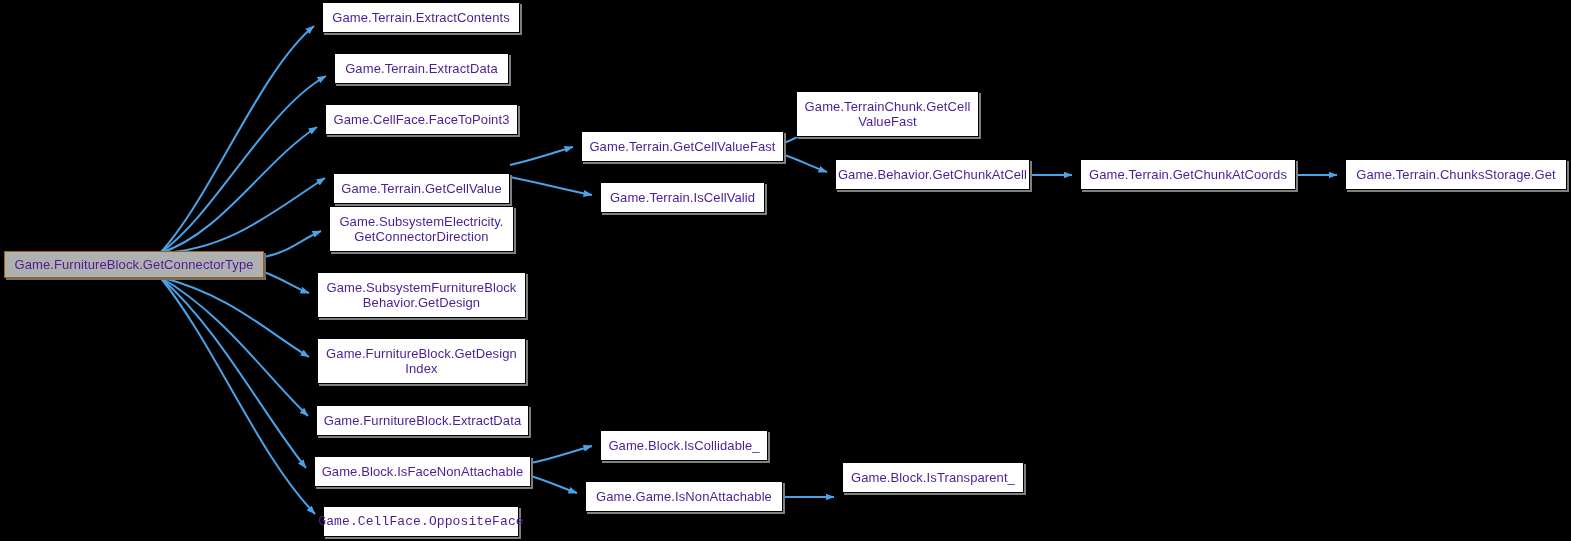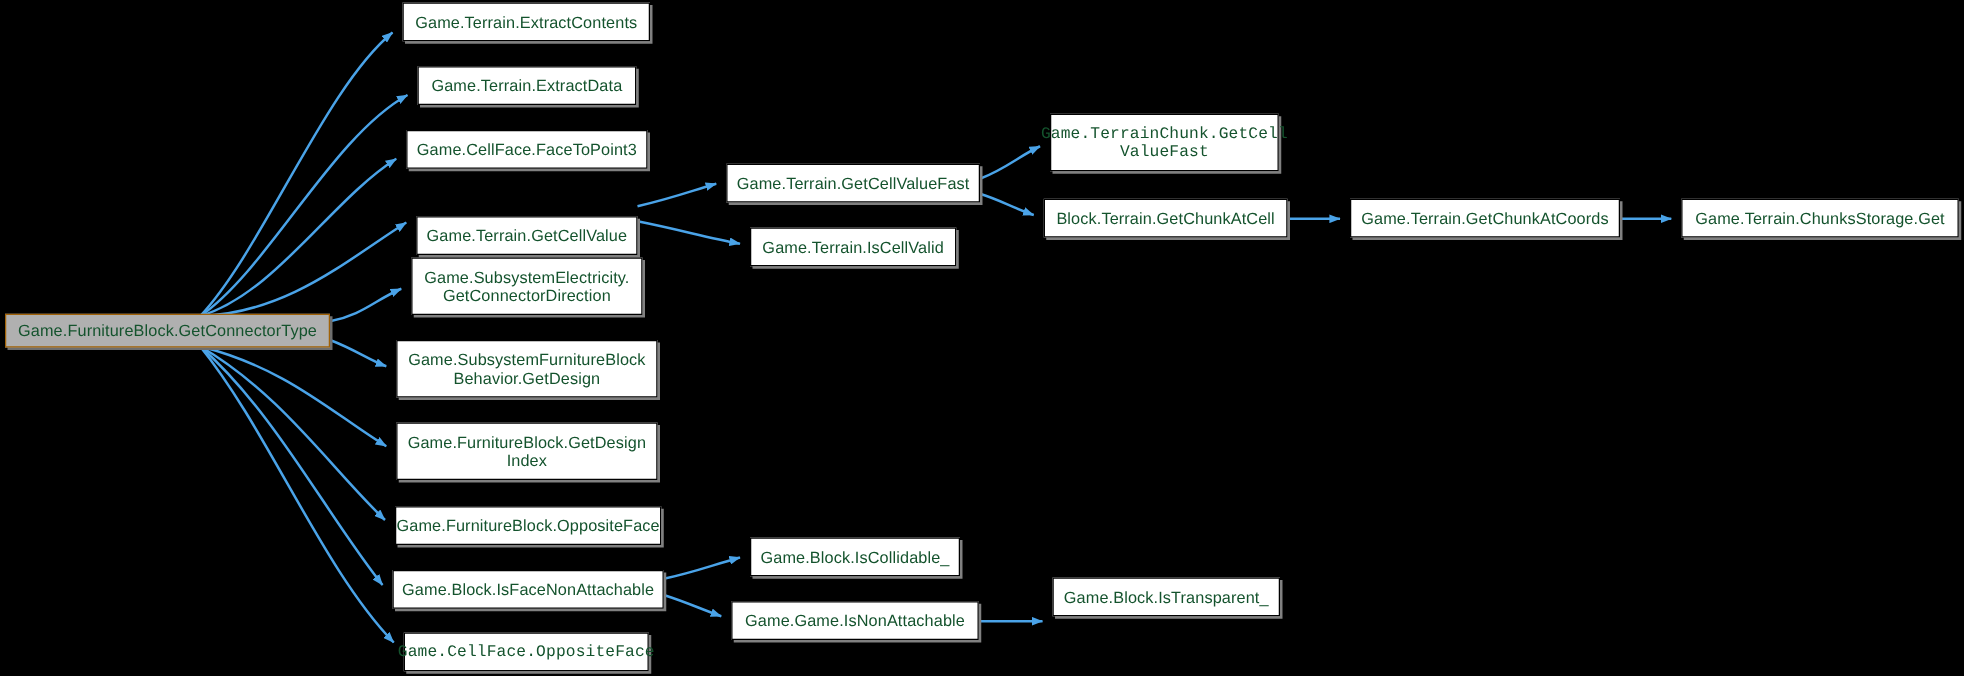--- a/index.html
+++ b/index.html
@@ -25,21 +25,21 @@
   .node {
     position: absolute;
     box-sizing: border-box;
     background: #ffffff;
     border: 1px solid #000000;
     box-shadow: 2px 2px 0 0 #808080;
     display: flex;
     align-items: center;
     justify-content: center;
     text-align: center;
-    color: #14532d;
+    color: #4c1d95;
     font-size: 13px;
     line-height: 15px;
     letter-spacing: 0.1px;
     white-space: pre-line;
     z-index: 2;
   }
   .node.root {
     background: #b0b0b0;
     border: 1px solid #a16207;
     box-shadow: 2px 2px 0 0 #6e6e6e;
@@ -82,27 +82,27 @@
       <div class="node" style="left: 322px; top: 2px; width: 198px; height: 31px;">Game.Terrain.ExtractContents</div>
       <div class="node" style="left: 334px; top: 53px; width: 175px; height: 31px;">Game.Terrain.ExtractData</div>
       <div class="node" style="left: 325px; top: 104px; width: 193px; height: 31px;">Game.CellFace.FaceToPoint3</div>
       <div class="node" style="left: 333px; top: 173px; width: 177px; height: 31px;">Game.Terrain.GetCellValue</div>
       <div class="node" style="left: 329px; top: 206px; width: 185px; height: 46px;">Game.SubsystemElectricity.
 GetConnectorDirection</div>
       <div class="node" style="left: 317px; top: 272px; width: 209px; height: 46px;">Game.SubsystemFurnitureBlock
 Behavior.GetDesign</div>
       <div class="node" style="left: 317px; top: 338px; width: 209px; height: 46px;">Game.FurnitureBlock.GetDesign
 Index</div>
-      <div class="node" style="left: 316px; top: 405px; width: 213px; height: 31px;">Game.FurnitureBlock.OppositeFace</div>
+      <div class="node" style="left: 316px; top: 405px; width: 213px; height: 31px;">Game.FurnitureBlock.ExtractData</div>
       <div class="node" style="left: 314px; top: 456px; width: 217px; height: 31px;">Game.Block.IsFaceNonAttachable</div>
       <div class="node" style="left: 323px; top: 506px; width: 196px; height: 31px; font-family: Liberation Mono, monospace;">Game.CellFace.OppositeFace</div>
       <div class="node" style="left: 581px; top: 131px; width: 203px; height: 31px;">Game.Terrain.GetCellValueFast</div>
       <div class="node" style="left: 600px; top: 182px; width: 165px; height: 31px;">Game.Terrain.IsCellValid</div>
       <div class="node" style="left: 600px; top: 430px; width: 168px; height: 31px;">Game.Block.IsCollidable_</div>
       <div class="node" style="left: 585px; top: 481px; width: 198px; height: 31px;">Game.Game.IsNonAttachable</div>
-      <div class="node" style="left: 840px; top: 91px; width: 183px; height: 46px; font-family: Liberation Mono, monospace;">Game.TerrainChunk.GetCell
+      <div class="node" style="left: 796px; top: 91px; width: 183px; height: 46px;">Game.TerrainChunk.GetCell
 ValueFast</div>
-      <div class="node" style="left: 835px; top: 159px; width: 195px; height: 31px;">Block.Terrain.GetChunkAtCell</div>
+      <div class="node" style="left: 835px; top: 159px; width: 195px; height: 31px;">Game.Behavior.GetChunkAtCell</div>
       <div class="node" style="left: 842px; top: 462px; width: 182px; height: 31px;">Game.Block.IsTransparent_</div>
       <div class="node" style="left: 1080px; top: 159px; width: 216px; height: 31px;">Game.Terrain.GetChunkAtCoords</div>
       <div class="node" style="left: 1345px; top: 159px; width: 222px; height: 31px;">Game.Terrain.ChunksStorage.Get</div>
     </div>
 </div>
 
 </body></html>

